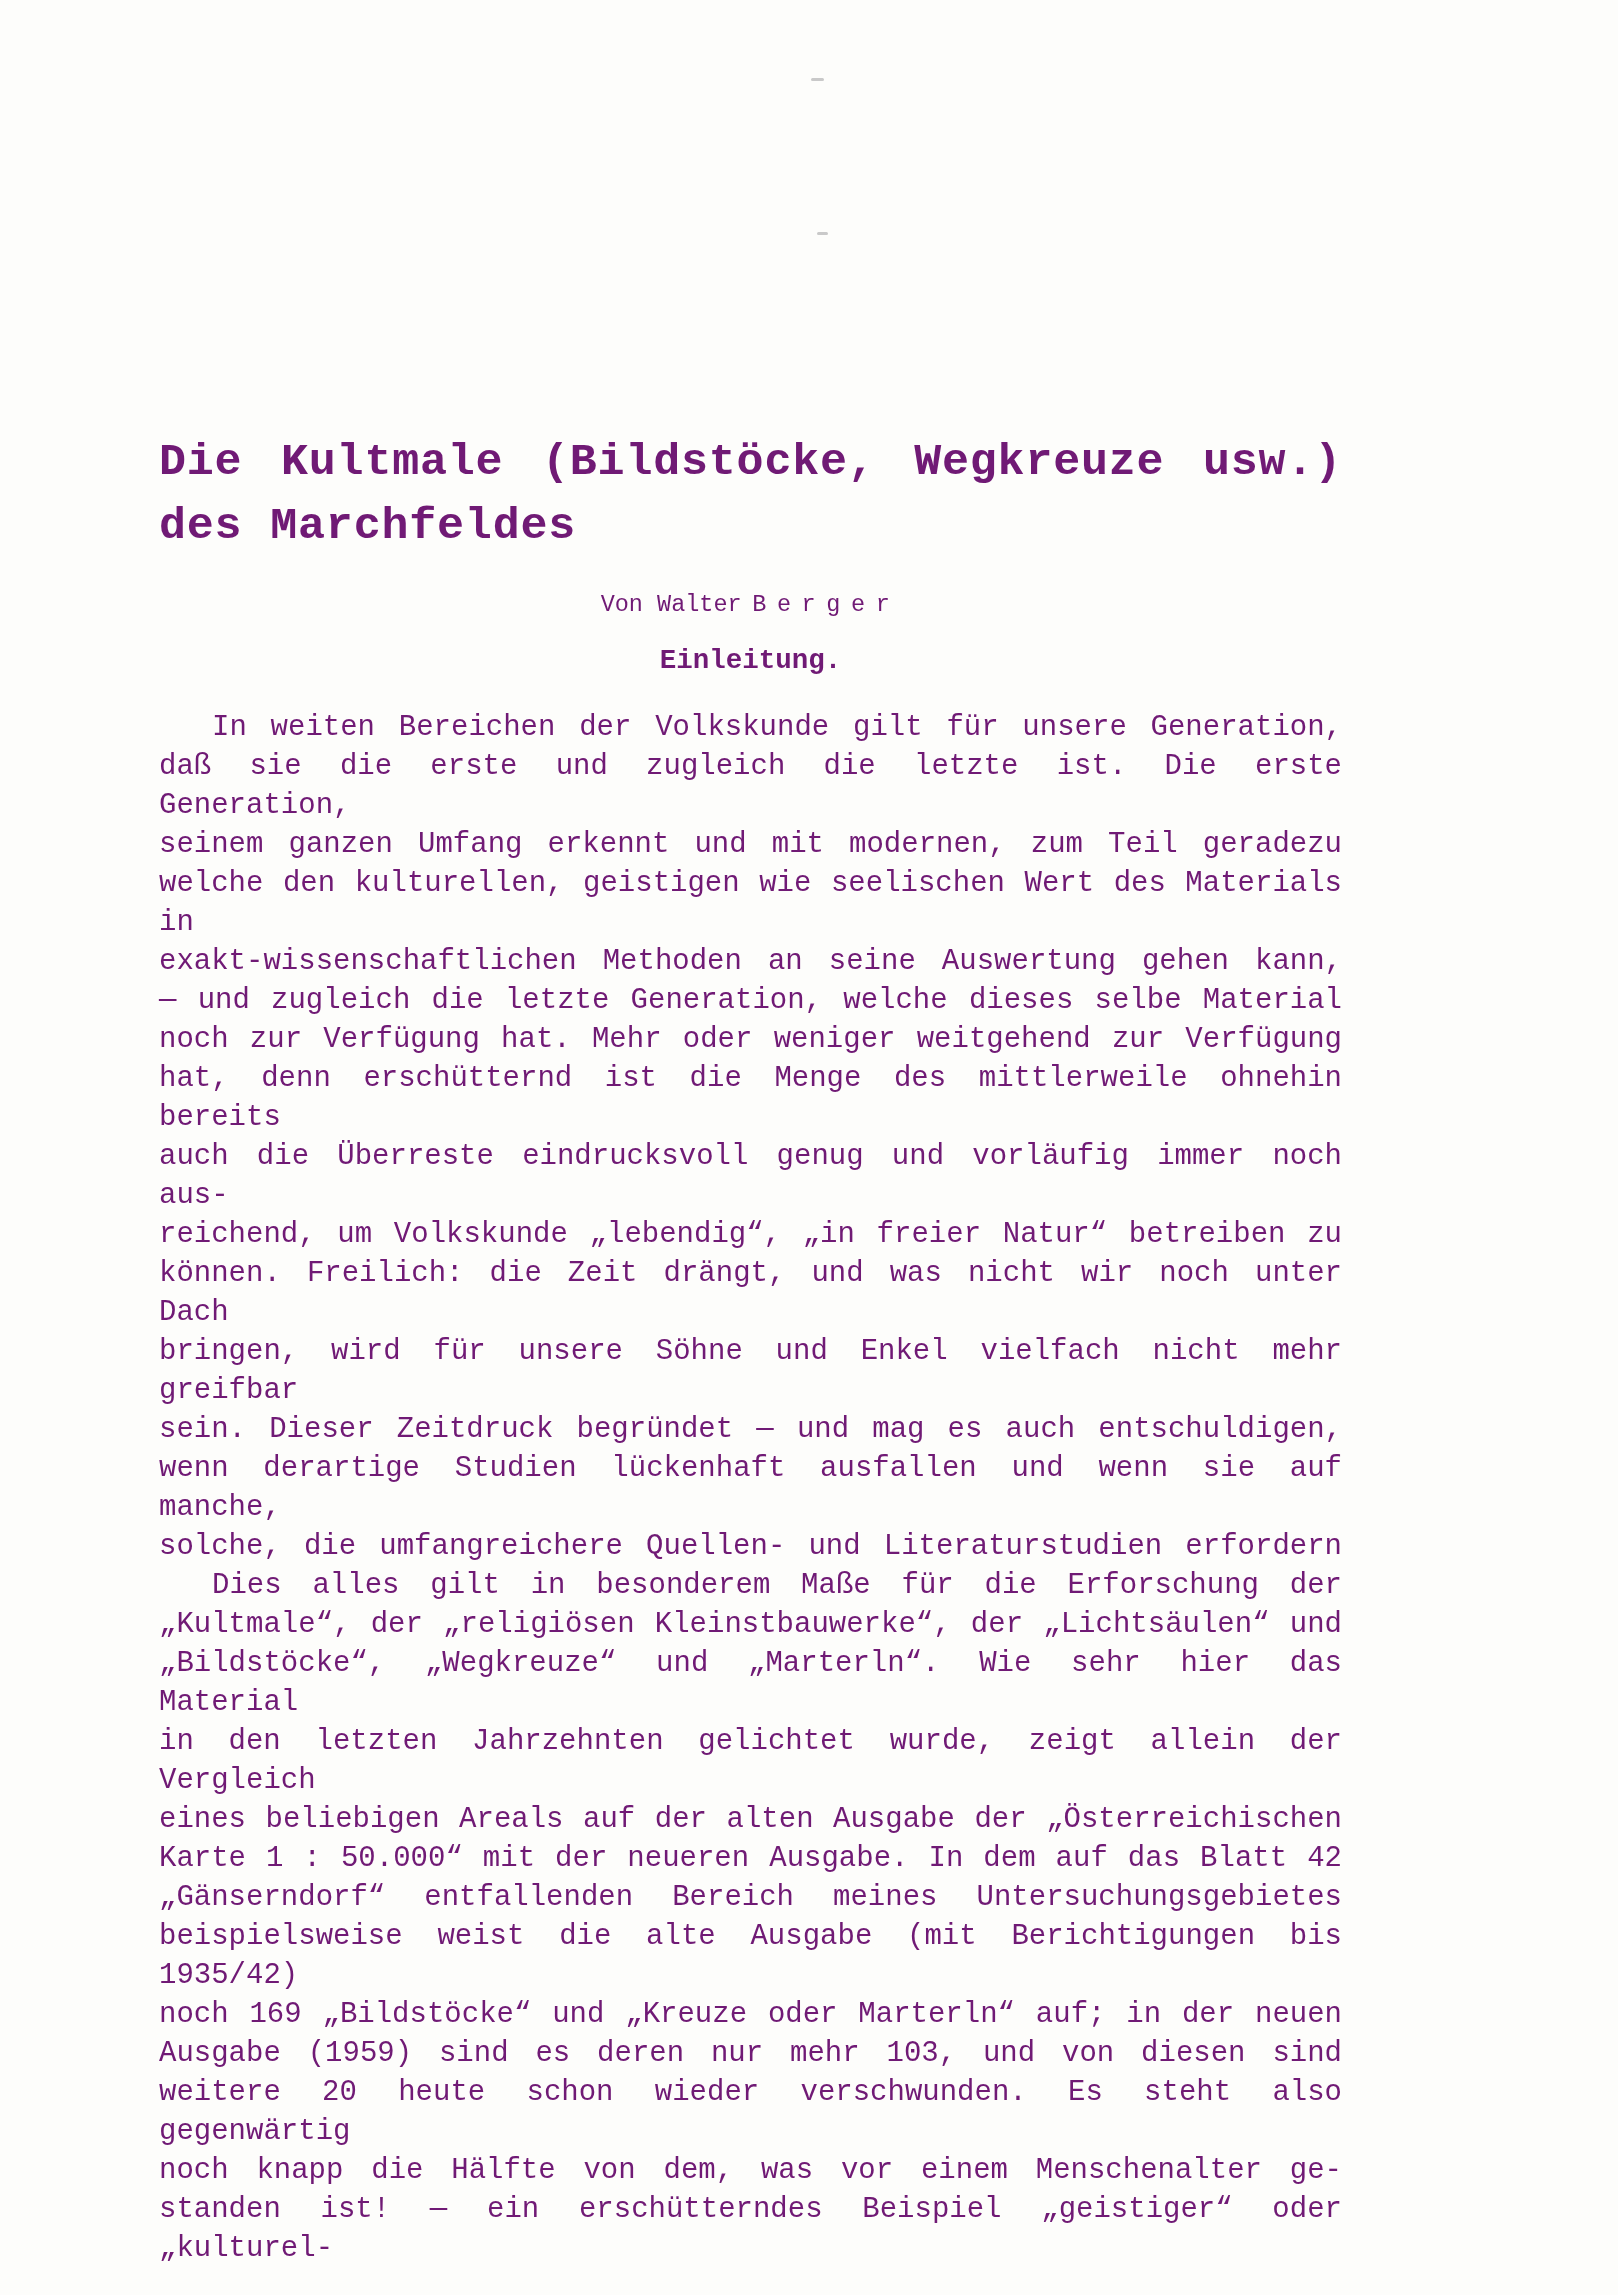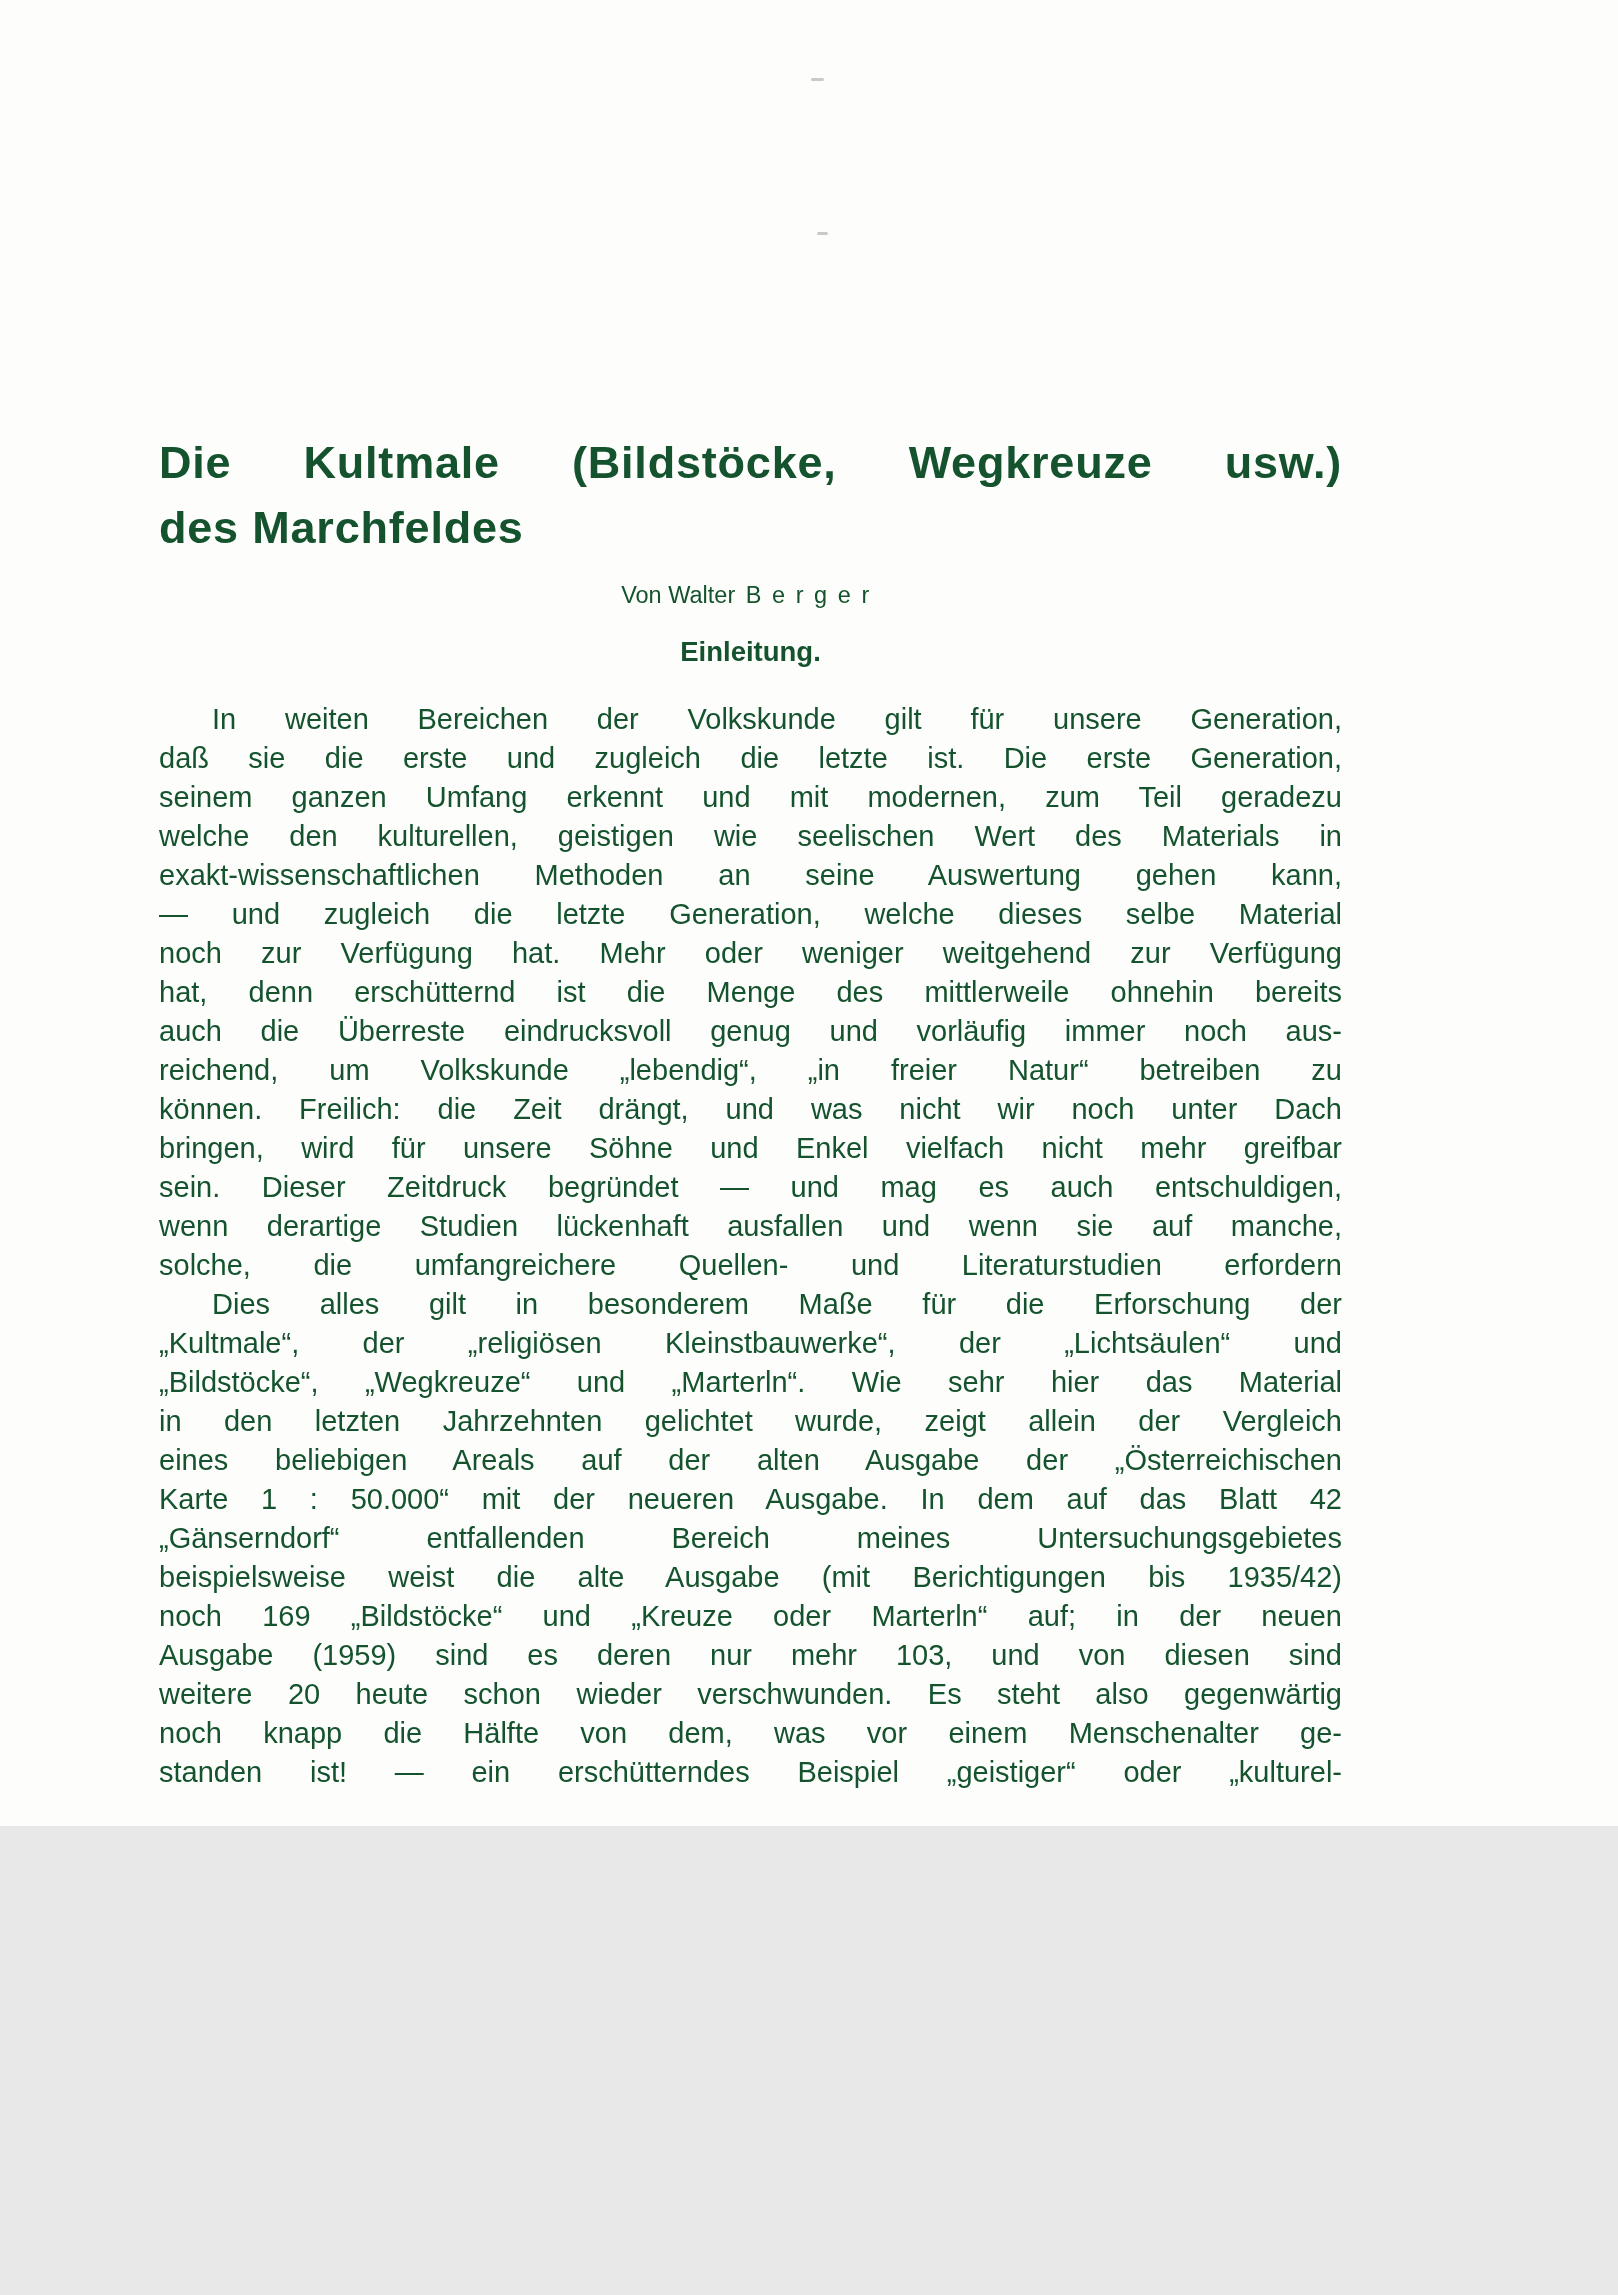--- a/index.html
+++ b/index.html
@@ -3,24 +3,24 @@
 <meta charset="utf-8">
 <style>
   html, body {
     margin: 0;
     padding: 0;
     background: #e8e8e8;
   }
   .page {
     position: relative;
     width: 1618px;
-    height: 1826px;
+    height: 2295px;
     background: #fdfdfb;
-    font-family: Liberation Sans, sans-serif;
-    color: #14532d;
+    font-family: Liberation Mono, monospace;
+    color: #701a75;
     overflow: hidden;
   }
   .scan-artifact {
     position: absolute;
     background: #c9c9c9;
     border-radius: 1.6px;
   }
   .artifact-1 { left: 811px; top: 78px;  width: 13px; height: 3.2px; }
   .artifact-2 { left: 817px; top: 232px; width: 11.3px; height: 3.2px; }
   .content {
@@ -38,21 +38,21 @@
   .title-line1 {
     display: block;
     text-align: justify;
     text-align-last: justify;
   }
   .title-line2 {
     display: block;
     margin-top: 13px;
   }
   .byline {
-    margin-top: 28px;
+    margin-top: 39px;
     text-align: center;
     font-size: 23.5px;
   }
   .byline .spaced {
     letter-spacing: 0.45em;
     margin-left: 0.45em;
   }
   .section-heading {
     margin-top: 27px;
     text-align: center;

